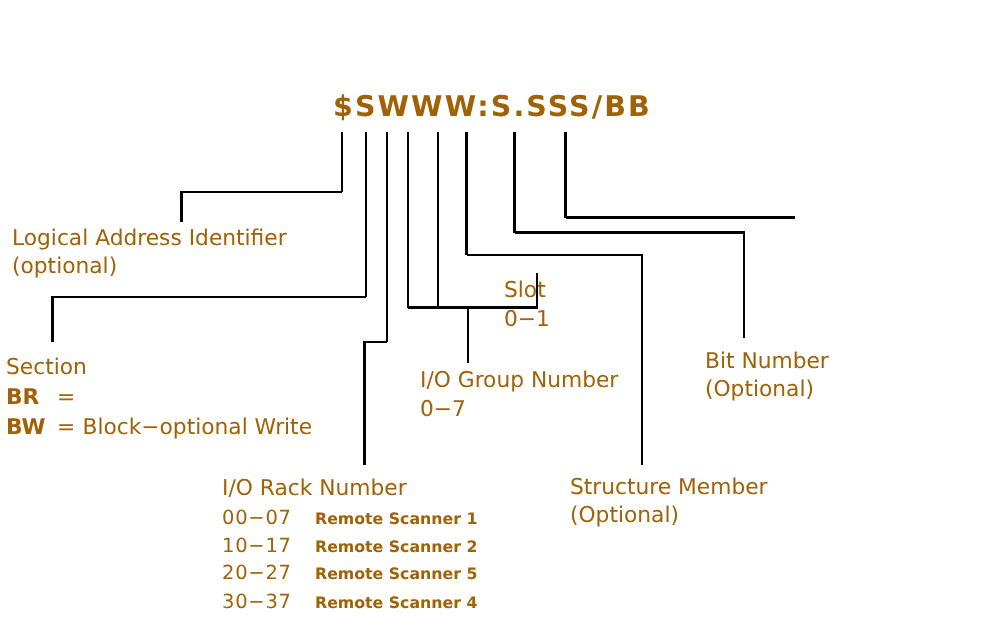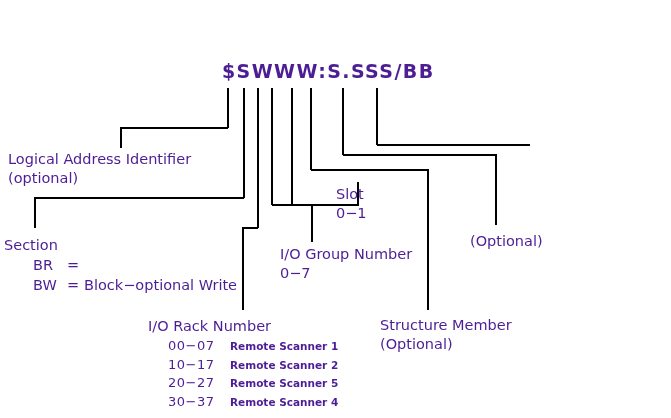--- a/index.html
+++ b/index.html
@@ -7,21 +7,21 @@
     margin: 0;
     padding: 0;
     background: #ffffff;
   }
   #diagram {
     position: relative;
     width: 671px;
     height: 418px;
     background: #ffffff;
     font-family: "DejaVu Sans", sans-serif;
-    color: #4c1d95;
+    color: #a16207;
     overflow: hidden;
   }
   #leader-lines {
     position: absolute;
     left: 0;
     top: 0;
     width: 671px;
     height: 418px;
   }
   .lbl {
@@ -52,39 +52,37 @@
   
   #callout-section { left: 4px; top: 236px; }
   #callout-section .sec-title { font-size: 14.5px; line-height: 19px; }
   .sec-row {
     display: flex;
     align-items: baseline;
     line-height: 20px;
   }
   .sec-code {
     font-size: 14.5px;
-    font-weight: normal;
+    font-weight: bold;
     width: 34px;
     display: inline-block;
-    margin-left: 29px;
   }
   .sec-eq {
     font-size: 14.5px;
     width: 17px;
     display: inline-block;
   }
   .sec-desc { font-size: 14.5px; }
   
   #callout-rack { left: 148px; top: 316px; }
   #callout-rack .rack-title { font-size: 14.5px; line-height: 21px; }
   .rack-row {
     display: flex;
     align-items: baseline;
     line-height: 17.5px;
-    margin-left: 20px;
   }
   .rack-range {
     font-size: 13px;
     letter-spacing: 0.5px;
     width: 62px;
     display: inline-block;
   }
   .rack-desc { font-size: 10.5px; font-weight: bold; text-align: right; }
   
   #callout-io-group { left: 280px; top: 245px; }
@@ -179,16 +177,17 @@
     <div class="line">Slot</div>
     <div class="line">0−1</div>
   </div>
 
   <div class="callout" id="callout-structure">
     <div class="line">Structure Member</div>
     <div class="line">(Optional)</div>
   </div>
 
   <div class="callout" id="callout-bit">
+    <div class="line">Bit Number</div>
     <div class="line">(Optional)</div>
   </div>
 
 </div>
 
 </body></html>

